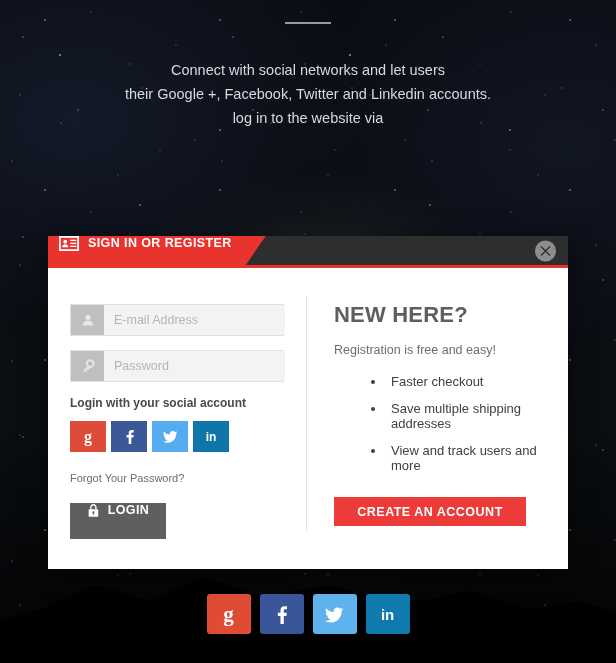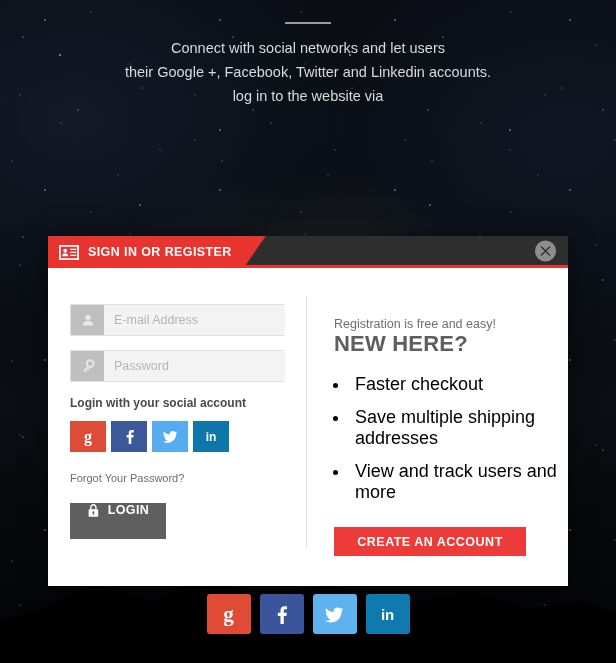--- a/index.html
+++ b/index.html
@@ -81,21 +81,21 @@
     letter-spacing: 0.5px;
     text-transform: uppercase;
   }
   #title-divider {
     width: 46px;
     height: 2px;
     background: #9a9a9a;
     margin: 22px auto 0;
   }
   #hero-lines {
-    margin-top: 12px;
+    margin-top: 34px;
     color: #d9dadc;
     font-size: 14.5px;
     line-height: 24px;
     font-weight: 300;
   }
 
   
   #modal {
     position: absolute;
     left: 48px;
@@ -109,21 +109,21 @@
     height: 32px;
     background: #2e2e2e;
     border-bottom: 3px solid #e8332f;
   }
   #modal-tab {
     position: absolute;
     left: 0; top: 0;
     height: 32px;
     background: #e8332f;
     display: flex;
-    align-items: center;
+    align-items: flex-start;
     padding: 0 34px 0 11px;
     clip-path: polygon(0 0, 100% 0, calc(100% - 22px) 100%, 0 100%);
   }
   #vcard-icon { width: 20px; height: 15px; flex: 0 0 auto; }
   #modal-tab-label {
     margin-left: 9px;
     color: #ffffff;
     font-size: 12.5px;
     font-weight: bold;
     letter-spacing: .4px;
@@ -244,24 +244,25 @@
   #register-subtitle {
     margin-top: 15px;
     font-size: 12.5px;
     color: #6e6e6e;
   }
   #benefit-list {
     margin: 17px 0 0 16px;
     padding: 0;
   }
   #benefit-list li {
-    font-size: 18px;
-    color: #000000;
+    font-size: 13px;
+    color: #404040;
     margin-bottom: 12px;
     padding-left: 5px;
+    margin-left: 36px;
   }
   #create-account-button {
     margin-top: 12px;
     width: 192px; height: 29px;
     background: #ec3b38;
     border: 0;
     color: #fff;
     font-family: "Liberation Sans", sans-serif;
     font-size: 12.5px;
     font-weight: bold;
@@ -390,22 +391,22 @@
           <circle cx="6.4" cy="9.3" r="1.1" fill="#5f5f5f"></circle>
           <rect x="5.9" y="9.6" width="1" height="2.2" fill="#5f5f5f"></rect>
         </svg>
         <span id="login-button-label">LOGIN</span>
       </button>
     </div>
 
     <div id="divider"></div>
 
     <div id="register-pane">
+      <div id="register-title">NEW HERE?</div>
       <div id="register-subtitle">Registration is free and easy!</div>
-      <div id="register-title">NEW HERE?</div>
       <ul id="benefit-list">
         <li>Faster checkout</li>
         <li>Save multiple shipping addresses</li>
         <li>View and track users and more</li>
       </ul>
       <button id="create-account-button">CREATE AN ACCOUNT</button>
     </div>
 
   </div>
 </div>

